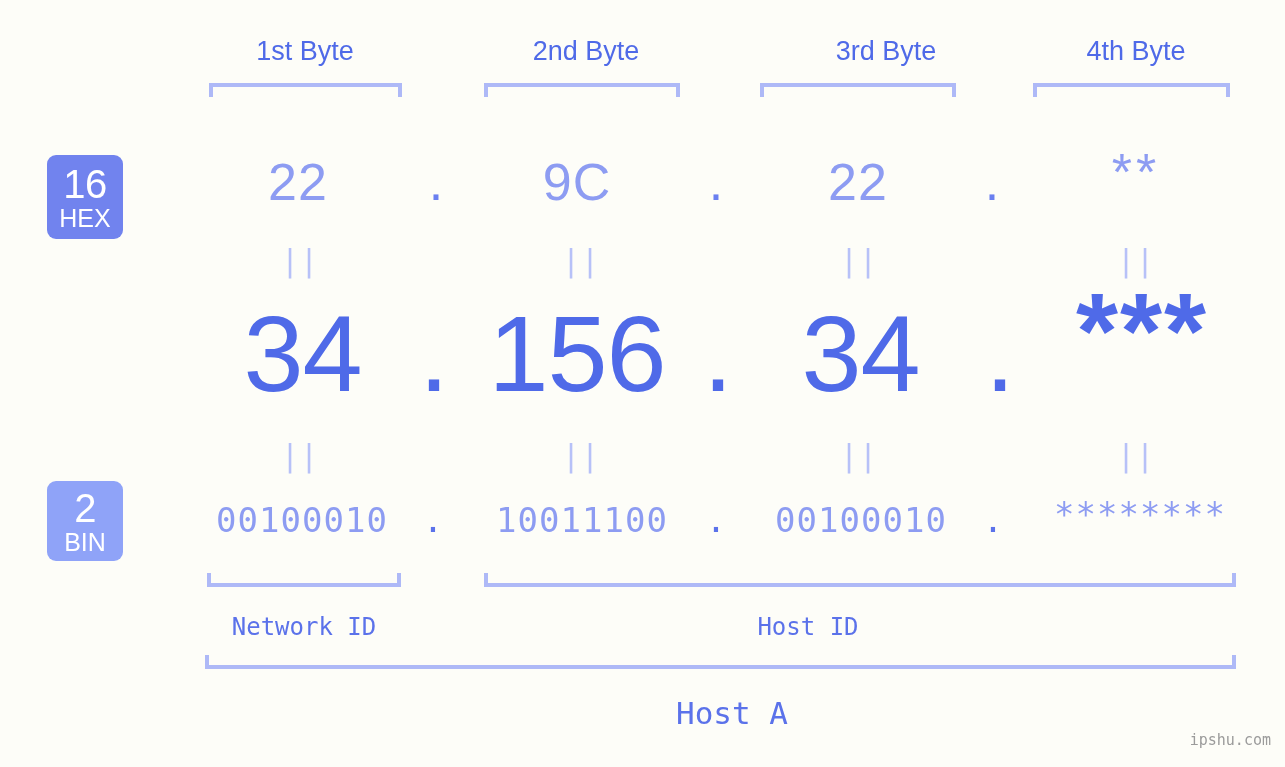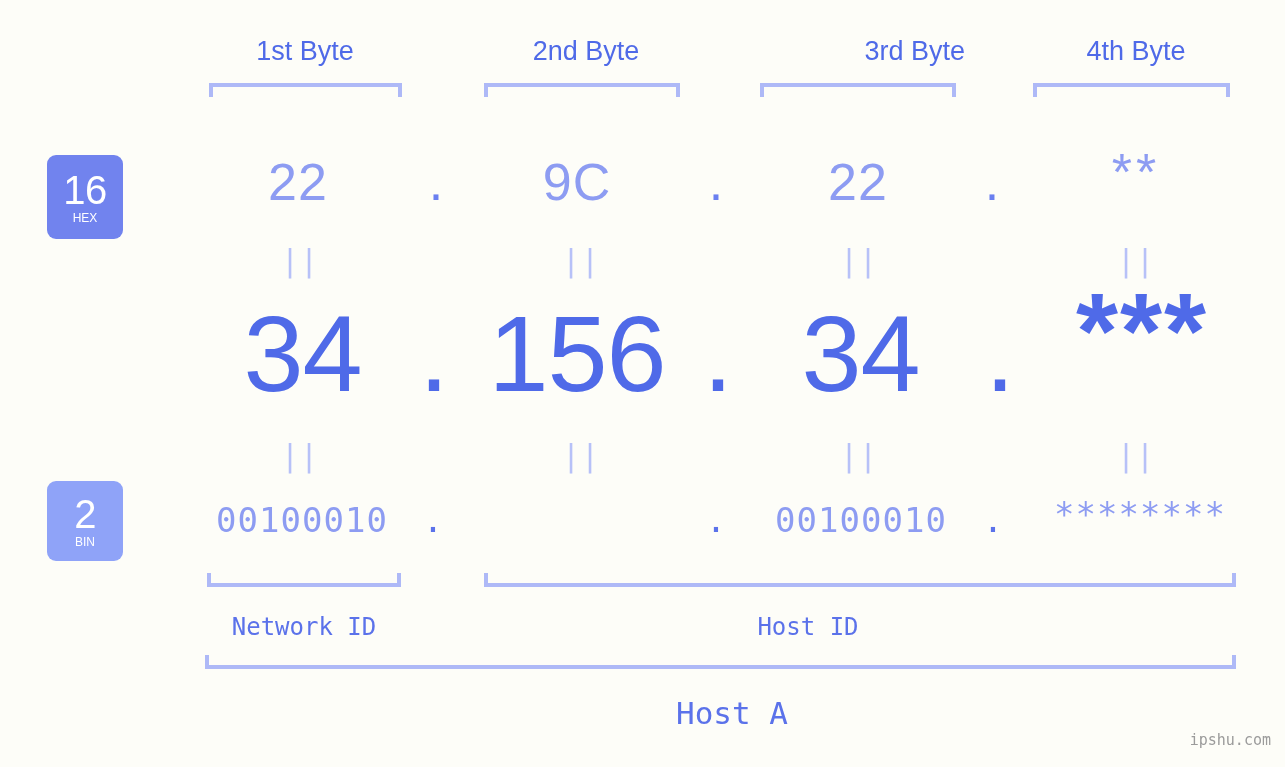--- a/index.html
+++ b/index.html
@@ -64,21 +64,21 @@
     align-items: center;
     justify-content: center;
     line-height: 1;
   }
   .badge .num {
     font-size: 40px;
     font-weight: 400;
     letter-spacing: -0.5px;
   }
   .badge .nm {
-    font-size: 12px;
+    font-size: 25px;
     font-weight: 400;
     margin-top: 2px;
   }
   #badge-hex { top: 155px;  height: 84px; background: #7183ee; }
   #badge-dec { top: 314px;  height: 88px; background: #8093f2; }
   #badge-bin { top: 481px;  height: 80px; background: #8fa3f8; }
 
   
   .cell {
     position: absolute;
@@ -192,21 +192,21 @@
     font-family: "DejaVu Sans Mono", monospace;
   }
 </style>
 </head>
 <body>
 
 <div class="stage">
 
   <div class="byte-label" style="left:205px; width:200px;">1st Byte</div>
   <div class="byte-label" style="left:486px; width:200px;">2nd Byte</div>
-  <div class="byte-label" style="left:765px; width:200px;text-align:right;">3rd Byte</div>
+  <div class="byte-label" style="left:786px; width:200px;">3rd Byte</div>
   <div class="byte-label" style="left:1036px; width:200px;">4th Byte</div>
 
   <div class="bracket-down" style="left:209px; top:83px; width:193px;"></div>
   <div class="bracket-down" style="left:484px; top:83px; width:196px;"></div>
   <div class="bracket-down" style="left:760px; top:83px; width:196px;"></div>
   <div class="bracket-down" style="left:1033px; top:83px; width:197px;"></div>
 
   <div class="badge" id="badge-hex">
     <span class="num">16</span>
     <span class="nm">HEX</span>
@@ -237,20 +237,21 @@
   <div class="cell dec-dot" style="left:958px; width:84px;">.</div>
   <div class="cell dec-star" style="left:1036px; width:212px;">***</div>
 
   <div class="eq" style="left:250px; top:441px; width:100px;">||</div>
   <div class="eq" style="left:531px; top:441px; width:100px;">||</div>
   <div class="eq" style="left:809px; top:441px; width:100px;">||</div>
   <div class="eq" style="left:1086px; top:441px; width:100px;">||</div>
 
   <div class="cell bin-val" style="left:200px; width:204px;">00100010</div>
   <div class="cell bin-dot" style="left:400px; width:66px;">.</div>
+  <div class="cell bin-val" style="left:480px; width:204px;">10011100</div>
   <div class="cell bin-dot" style="left:683px; width:66px;">.</div>
   <div class="cell bin-val" style="left:759px; width:204px;">00100010</div>
   <div class="cell bin-dot" style="left:960px; width:66px;">.</div>
   <div class="cell bin-star" style="left:1038px; width:204px;">********</div>
 
   <div class="bracket-up" style="left:207px; top:573px; width:194px;"></div>
   <div class="bracket-up" style="left:484px; top:573px; width:752px;"></div>
 
   <div class="id-label" style="left:204px; top:613px; width:200px;">Network ID</div>
   <div class="id-label" style="left:708px; top:613px; width:200px;">Host ID</div>

